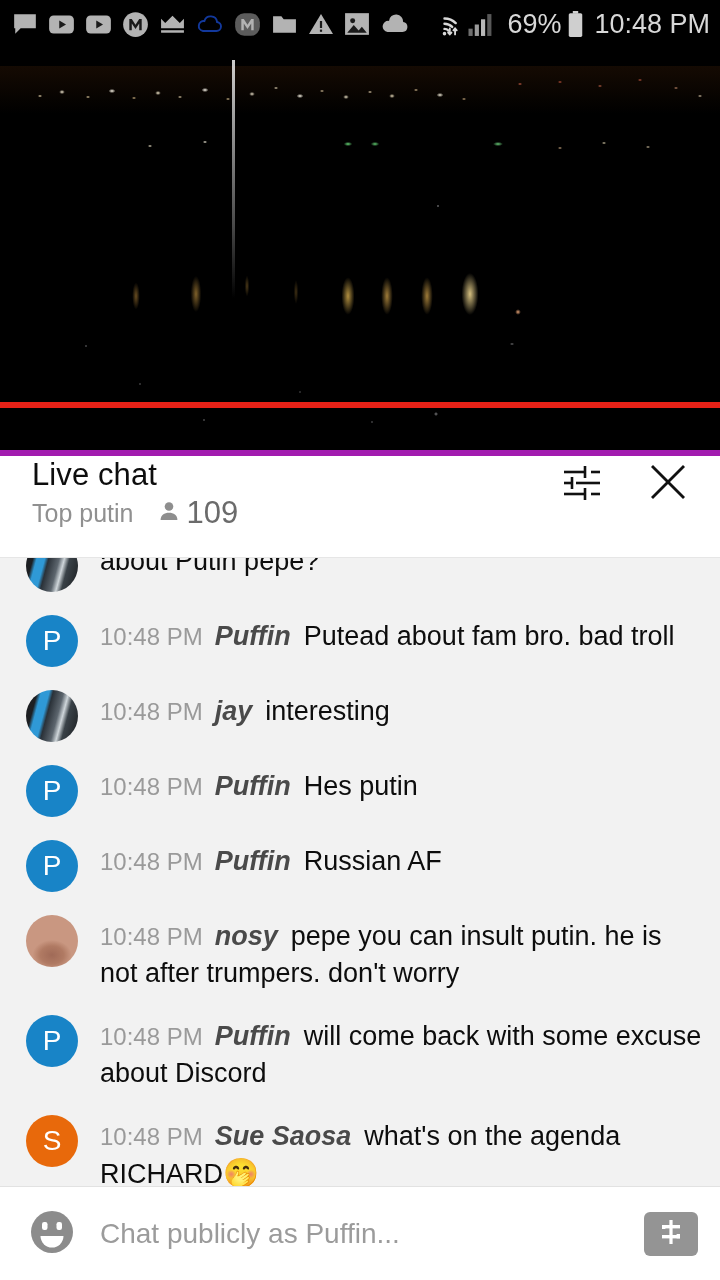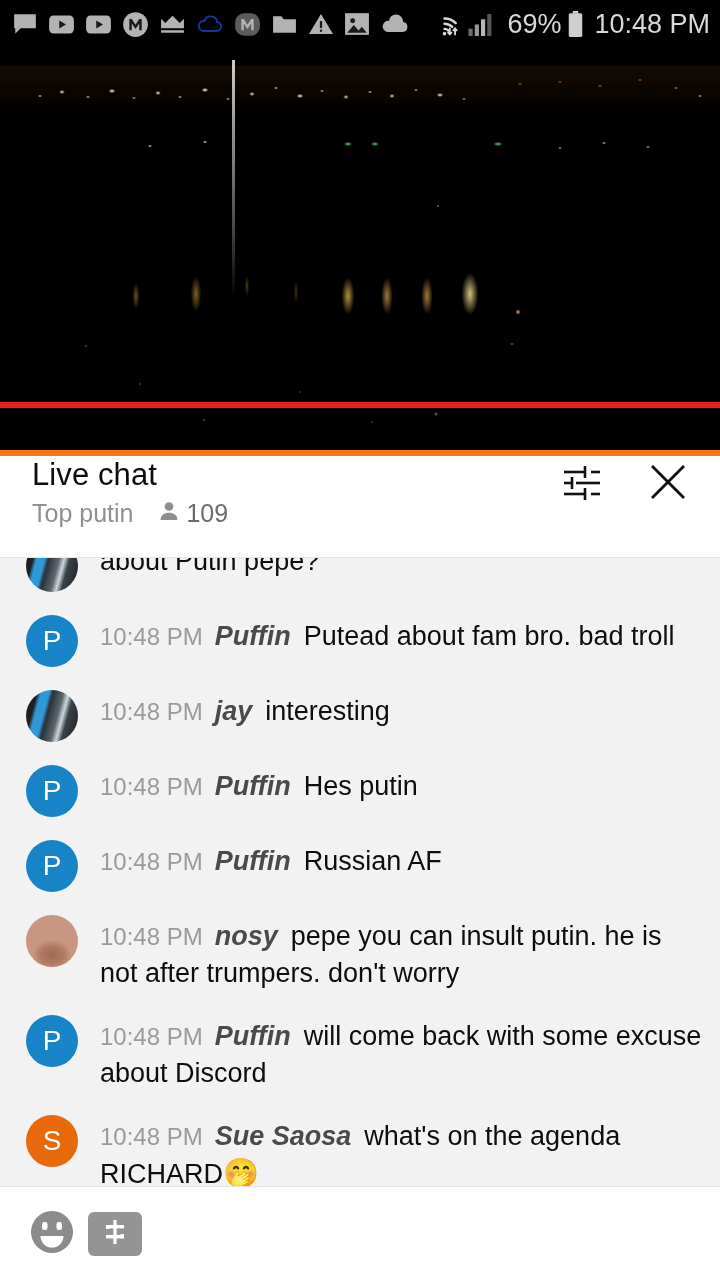--- a/index.html
+++ b/index.html
@@ -2,21 +2,21 @@
 <html><head>
 <meta charset="utf-8">
 <style>
   * { box-sizing: border-box; margin: 0; padding: 0; }
   html, body {
     width: 720px; height: 1280px;
     background: #ffffff;
     font-family: "Liberation Sans", sans-serif;
     overflow: hidden;
   }
-  #app { position: relative; width: 720px; height: 1280px; background:#f97316; }
+  #app { position: relative; width: 720px; height: 1280px; background:#a21caf; }
 
   
   .statusbar {
     position: absolute; top: 0; left: 0;
     width: 720px; height: 48px;
     background: #000;
     display: flex; align-items: center;
     padding: 0 10px 0 12px;
   }
   .sb-left { display: flex; align-items: center; gap: 10px; flex: 1; }
@@ -121,21 +121,21 @@
     padding: 0 24px 0 32px;
     border-bottom: 1px solid #e6e6e6;
   }
   .header-titles { flex: 1; }
   .header-title {
     font-size: 31px; color: #0d0d0d; line-height: 38px; letter-spacing: 0.1px;
   }
   .header-sub { display: flex; align-items: center; margin-top: 4px; }
   .header-subtitle { font-size: 25px; color: #909090; line-height: 30px; }
   .viewer-count { display: flex; align-items: center; margin-left: 24px; }
-  .viewer-num { font-size: 25px; color: #6b6b6b; margin-left: 5px; line-height: 30px; }
+  .viewer-num { font-size: 31px; color: #6b6b6b; margin-left: 5px; line-height: 30px; }
   .hdr-btn { display:flex; align-items:center; justify-content:center; }
   .tune-btn { width: 56px; height: 56px; margin-right: 30px; }
   .close-btn { width: 56px; height: 56px; }
 
   
   .chat-list {
     position: absolute; top: 558px; left: 0;
     width: 720px; height: 628px;
     background: #f2f2f2;
     overflow: hidden;
@@ -394,20 +394,21 @@
     <div class="emoji-btn">
       <span>
         <svg width="50" height="50" viewBox="0 0 50 50">
           <circle cx="25" cy="25" r="21" fill="#8c8c8c"></circle>
           <rect x="15" y="15" width="5.5" height="8" rx="2.2" fill="#fff"></rect>
           <rect x="29.5" y="15" width="5.5" height="8" rx="2.2" fill="#fff"></rect>
           <path d="M13.5 29h23a11.5 11.5 0 0 1-23 0z" fill="#fff"></path>
         </svg>
       </span>
     </div>
+    <input class="chat-input" type="text" placeholder="Chat publicly as Puffin..." style="">
     <div class="superchat-btn">
       <span>
         <svg width="32" height="32" viewBox="0 0 32 32">
           <rect x="14.4" y="4" width="3.2" height="24" fill="#fff"></rect>
           <rect x="7" y="9" width="18" height="3.4" fill="#fff"></rect>
           <rect x="7" y="19" width="18" height="3.4" fill="#fff"></rect>
           <rect x="7" y="9" width="3.4" height="4" fill="#fff"></rect>
           <rect x="21.6" y="18" width="3.4" height="4.4" fill="#fff"></rect>
         </svg>
       </span>

